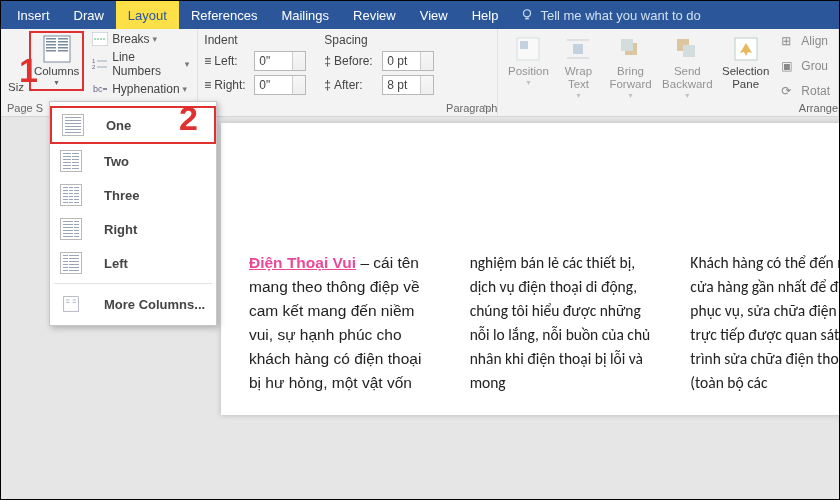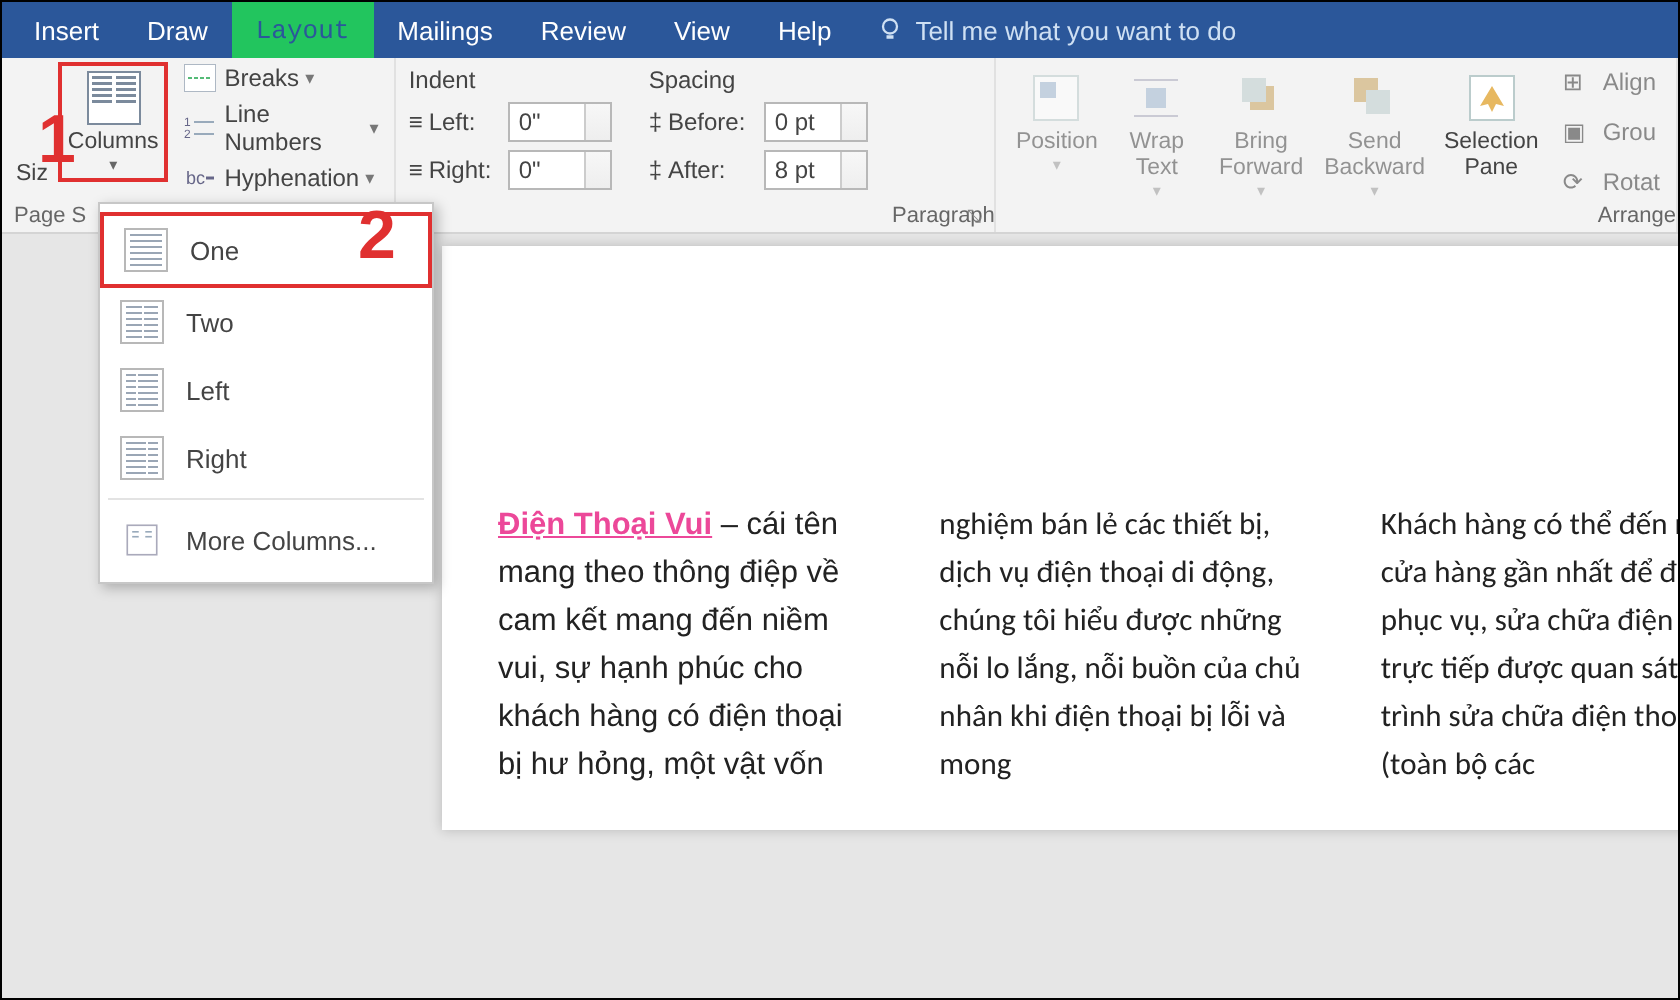--- a/index.html
+++ b/index.html
@@ -1,21 +1,21 @@
 <!DOCTYPE html>
 <html><head>
 <meta charset="utf-8">
 <style>
   * { box-sizing: border-box; margin: 0; padding: 0; font-family: "Segoe UI", Arial, sans-serif; }
   body { width: 840px; height: 500px; background: #fff; overflow: hidden; position: relative; border: 1px solid #000; }
   
   
   .tabbar { height: 28px; background: #2b579a; display: flex; align-items: center; padding-left: 4px; }
   .tab { color: #fff; font-size: 13px; padding: 0 12px; height: 100%; display: flex; align-items: center; cursor: pointer; }
-  .tab.active { background: #22c55e; color: #2b579a; font-family: Liberation Mono, monospace; }
+  .tab.active { background: #fde047; color: #2b579a; }
   .tellme { display: flex; align-items: center; color: #cfe0f3; font-size: 13px; margin-left: 10px; }
   .bulb { width: 14px; height: 14px; margin-right: 6px; }
   
   
   .ribbon { height: 88px; background: #f3f3f3; border-bottom: 1px solid #d4d4d4; display: flex; position: relative; }
   .group { border-right: 1px solid #e1e1e1; padding: 2px 6px 0 6px; display: flex; flex-direction: column; position: relative; height: 100%; }
   .group-label { font-size: 11px; color: #666; text-align: right; position: absolute; bottom: 2px; left: 0; right: 0; }
   .launcher { position: absolute; right: 4px; bottom: 3px; width: 10px; height: 10px; font-size: 9px; color: #888; }
   
   .vbtn { display: flex; flex-direction: column; align-items: center; justify-content: flex-start; padding: 2px 4px; font-size: 11.5px; color: #444; cursor: pointer; text-align: center; line-height: 1.15; min-width: 48px; }
@@ -35,39 +35,40 @@
   .hbtns { display: flex; align-items: flex-start; gap: 2px; padding-top: 2px; }
   
   
   .columns-btn { border: 2px solid #e03030; }
   
   
   .annot { position: absolute; color: #e03030; font-weight: 700; font-size: 34px; z-index: 50; }
   
   
   .dropdown { position: absolute; left: 48px; top: 100px; width: 168px; background: #fff; border: 1px solid #c7c7c7; box-shadow: 2px 2px 6px rgba(0,0,0,0.25); z-index: 40; padding: 4px 0; }
-  .dd-item { display: flex; align-items: center; padding: 6px 10px; font-size: 13px; color: #444; cursor: pointer; gap: 11px; }
+  .dd-item { display: flex; align-items: center; padding: 6px 10px; font-size: 13px; color: #444; cursor: pointer; gap: 22px; font-weight: bold; }
   .dd-item.sel { border: 2px solid #e03030; }
   .dd-sep { height: 1px; background: #e3e3e3; margin: 3px 4px; }
   .dd-ico { width: 22px; height: 22px; border: 1px solid #b8b8b8; display: flex; padding: 2px; gap: 1px; align-items: stretch; }
   .dd-ico .col { flex: 1; background: repeating-linear-gradient(#9aa6b5 0 1px, transparent 1px 3px); }
   
   
   .docwrap { position: absolute; left: 0; right: 0; top: 116px; bottom: 0; background: #e6e6e6; overflow: hidden; }
   .page { position: absolute; left: 220px; top: 6px; width: 680px; background: #fff; box-shadow: 0 0 6px rgba(0,0,0,0.2); padding: 128px 28px 20px 28px; display: flex; gap: 38px; }
   .textcol { flex: 1; font-size: 15.5px; color: #222; line-height: 1.55; font-family: Calibri, Arial, sans-serif; }
   .link { color: #ec4899; text-decoration: underline; font-weight: 700; }
 </style>
 </head>
 <body>
 
 <div class="tabbar">
   <div class="tab">Insert</div>
   <div class="tab">Draw</div>
   <div class="tab active">Layout</div>
+  <div class="tab">References</div>
   <div class="tab">Mailings</div>
   <div class="tab">Review</div>
   <div class="tab">View</div>
   <div class="tab">Help</div>
   <div class="tellme">
     <svg class="bulb" viewBox="0 0 16 16">
         <circle cx="8" cy="6" r="4" fill="none" stroke="#cfe0f3" stroke-width="1.3"></circle>
         <path d="M6 11h4v2H6z" fill="#cfe0f3"></path>
       </svg>
     <span>Tell me what you want to do</span>
@@ -271,31 +272,39 @@
   </div>
   <div class="dd-item">
     <span class="dd-ico">
         <span class="col"></span>
         <span class="col"></span>
       </span>
     <span>Two</span>
   </div>
   <div class="dd-item">
     <span class="dd-ico">
+        <span class="col"></span>
+        <span class="col"></span>
+        <span class="col"></span>
+      </span>
+    <span>Three</span>
+  </div>
+  <div class="dd-item">
+    <span class="dd-ico">
+        <span class="col"></span>
         <span class="col" style="flex:0.5"></span>
+      </span>
+    <span>Right</span>
+  </div>
+  <div class="dd-item">
+    <span class="dd-ico">
+        <span class="col" style="flex:0.5"></span>
         <span class="col"></span>
       </span>
     <span>Left</span>
-  </div>
-  <div class="dd-item">
-    <span class="dd-ico">
-        <span class="col"></span>
-        <span class="col" style="flex:0.5"></span>
-      </span>
-    <span>Right</span>
   </div>
   <div class="dd-sep"></div>
   <div class="dd-item">
     <span class="dd-ico" style="border:none;">
         <svg viewBox="0 0 22 22">
           <rect x="2" y="2" width="18" height="18" fill="#fff" stroke="#aab"></rect>
           <line x1="5" y1="6" x2="9" y2="6" stroke="#9ab"></line>
           <line x1="5" y1="9" x2="9" y2="9" stroke="#9ab"></line>
           <line x1="13" y1="6" x2="17" y2="6" stroke="#9ab"></line>
           <line x1="13" y1="9" x2="17" y2="9" stroke="#9ab"></line>

